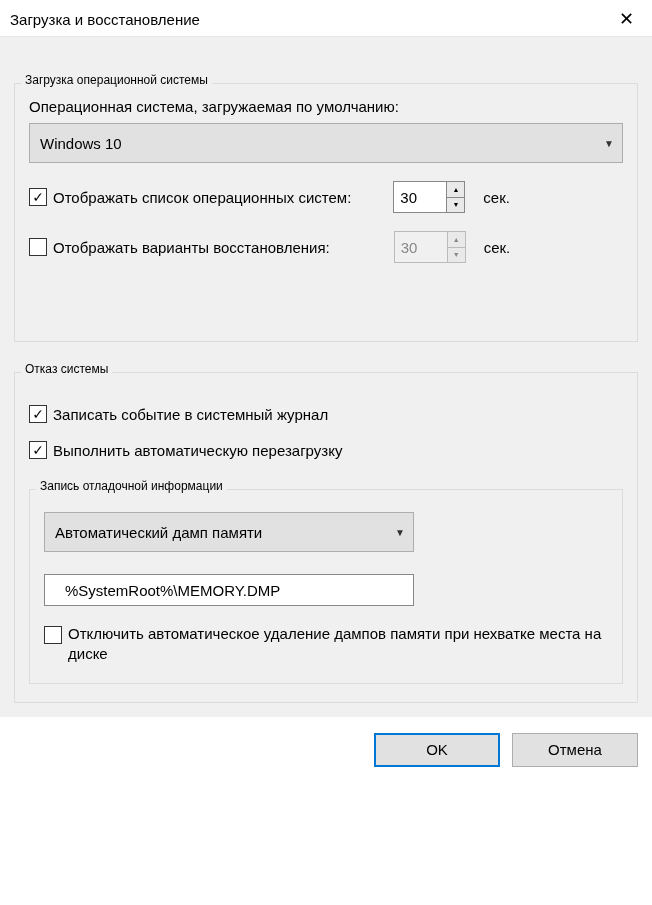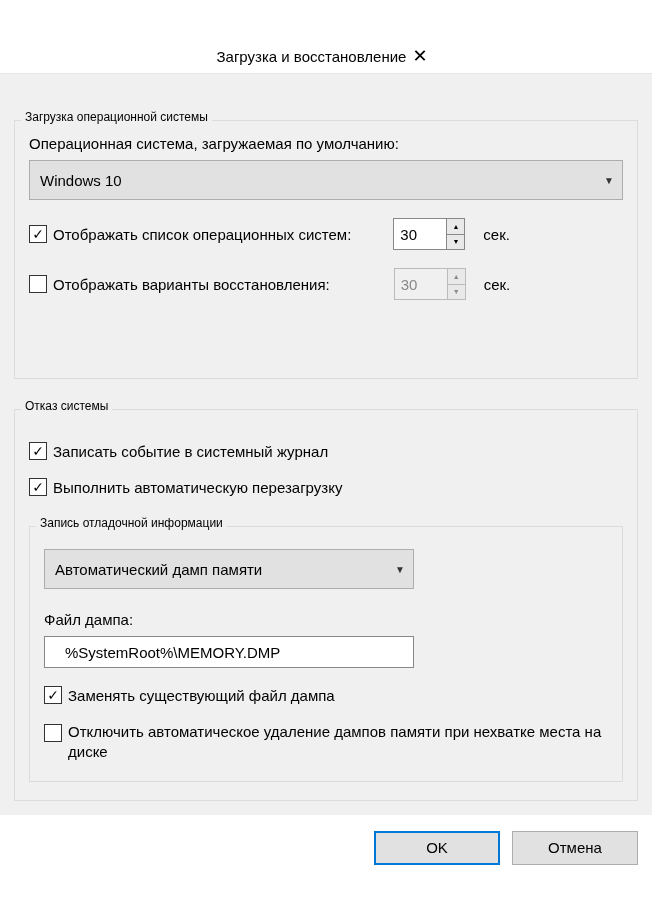--- a/index.html
+++ b/index.html
@@ -10,24 +10,23 @@
     font-size: 15px;
     background: #ffffff;
     color: #000000;
     width: 652px;
     height: 905px;
     overflow: hidden;
   }
   .titlebar {
     display: flex;
     align-items: center;
-    justify-content: center;
+    justify-content: space-between;
     padding: 8px 12px 6px 10px;
     background: #ffffff;
-    margin-top: 37px;
   }
   .titlebar-title {
     font-size: 15px;
   }
   .close-x {
     font-size: 18px;
     font-family: Arial, sans-serif;
     line-height: 1;
     padding: 2px 6px;
     cursor: pointer;
@@ -259,28 +258,23 @@
 
     <div class="inner-group">
       <span class="group-legend">Запись отладочной информации</span>
 
       <div class="select small">
         <span>Автоматический дамп памяти</span>
         <span class="select-chevron">▼</span>
       </div>
 
       <div class="subfield">
-        <div class="field-label">Файл дампа:</div>
         <input class="text-input" type="text" value="%SystemRoot%\MEMORY.DMP" style="">
       </div>
 
-      <div class="check-row">
-        <div class="checkbox checked"></div>
-        <span class="check-label">Заменять существующий файл дампа</span>
-      </div>
 
       <div class="multiline-check">
         <div class="checkbox"></div>
         <span class="multiline-label">Отключить автоматическое удаление дампов памяти при нехватке места на диске</span>
       </div>
     </div>
   </div>
 
 </div>
 

